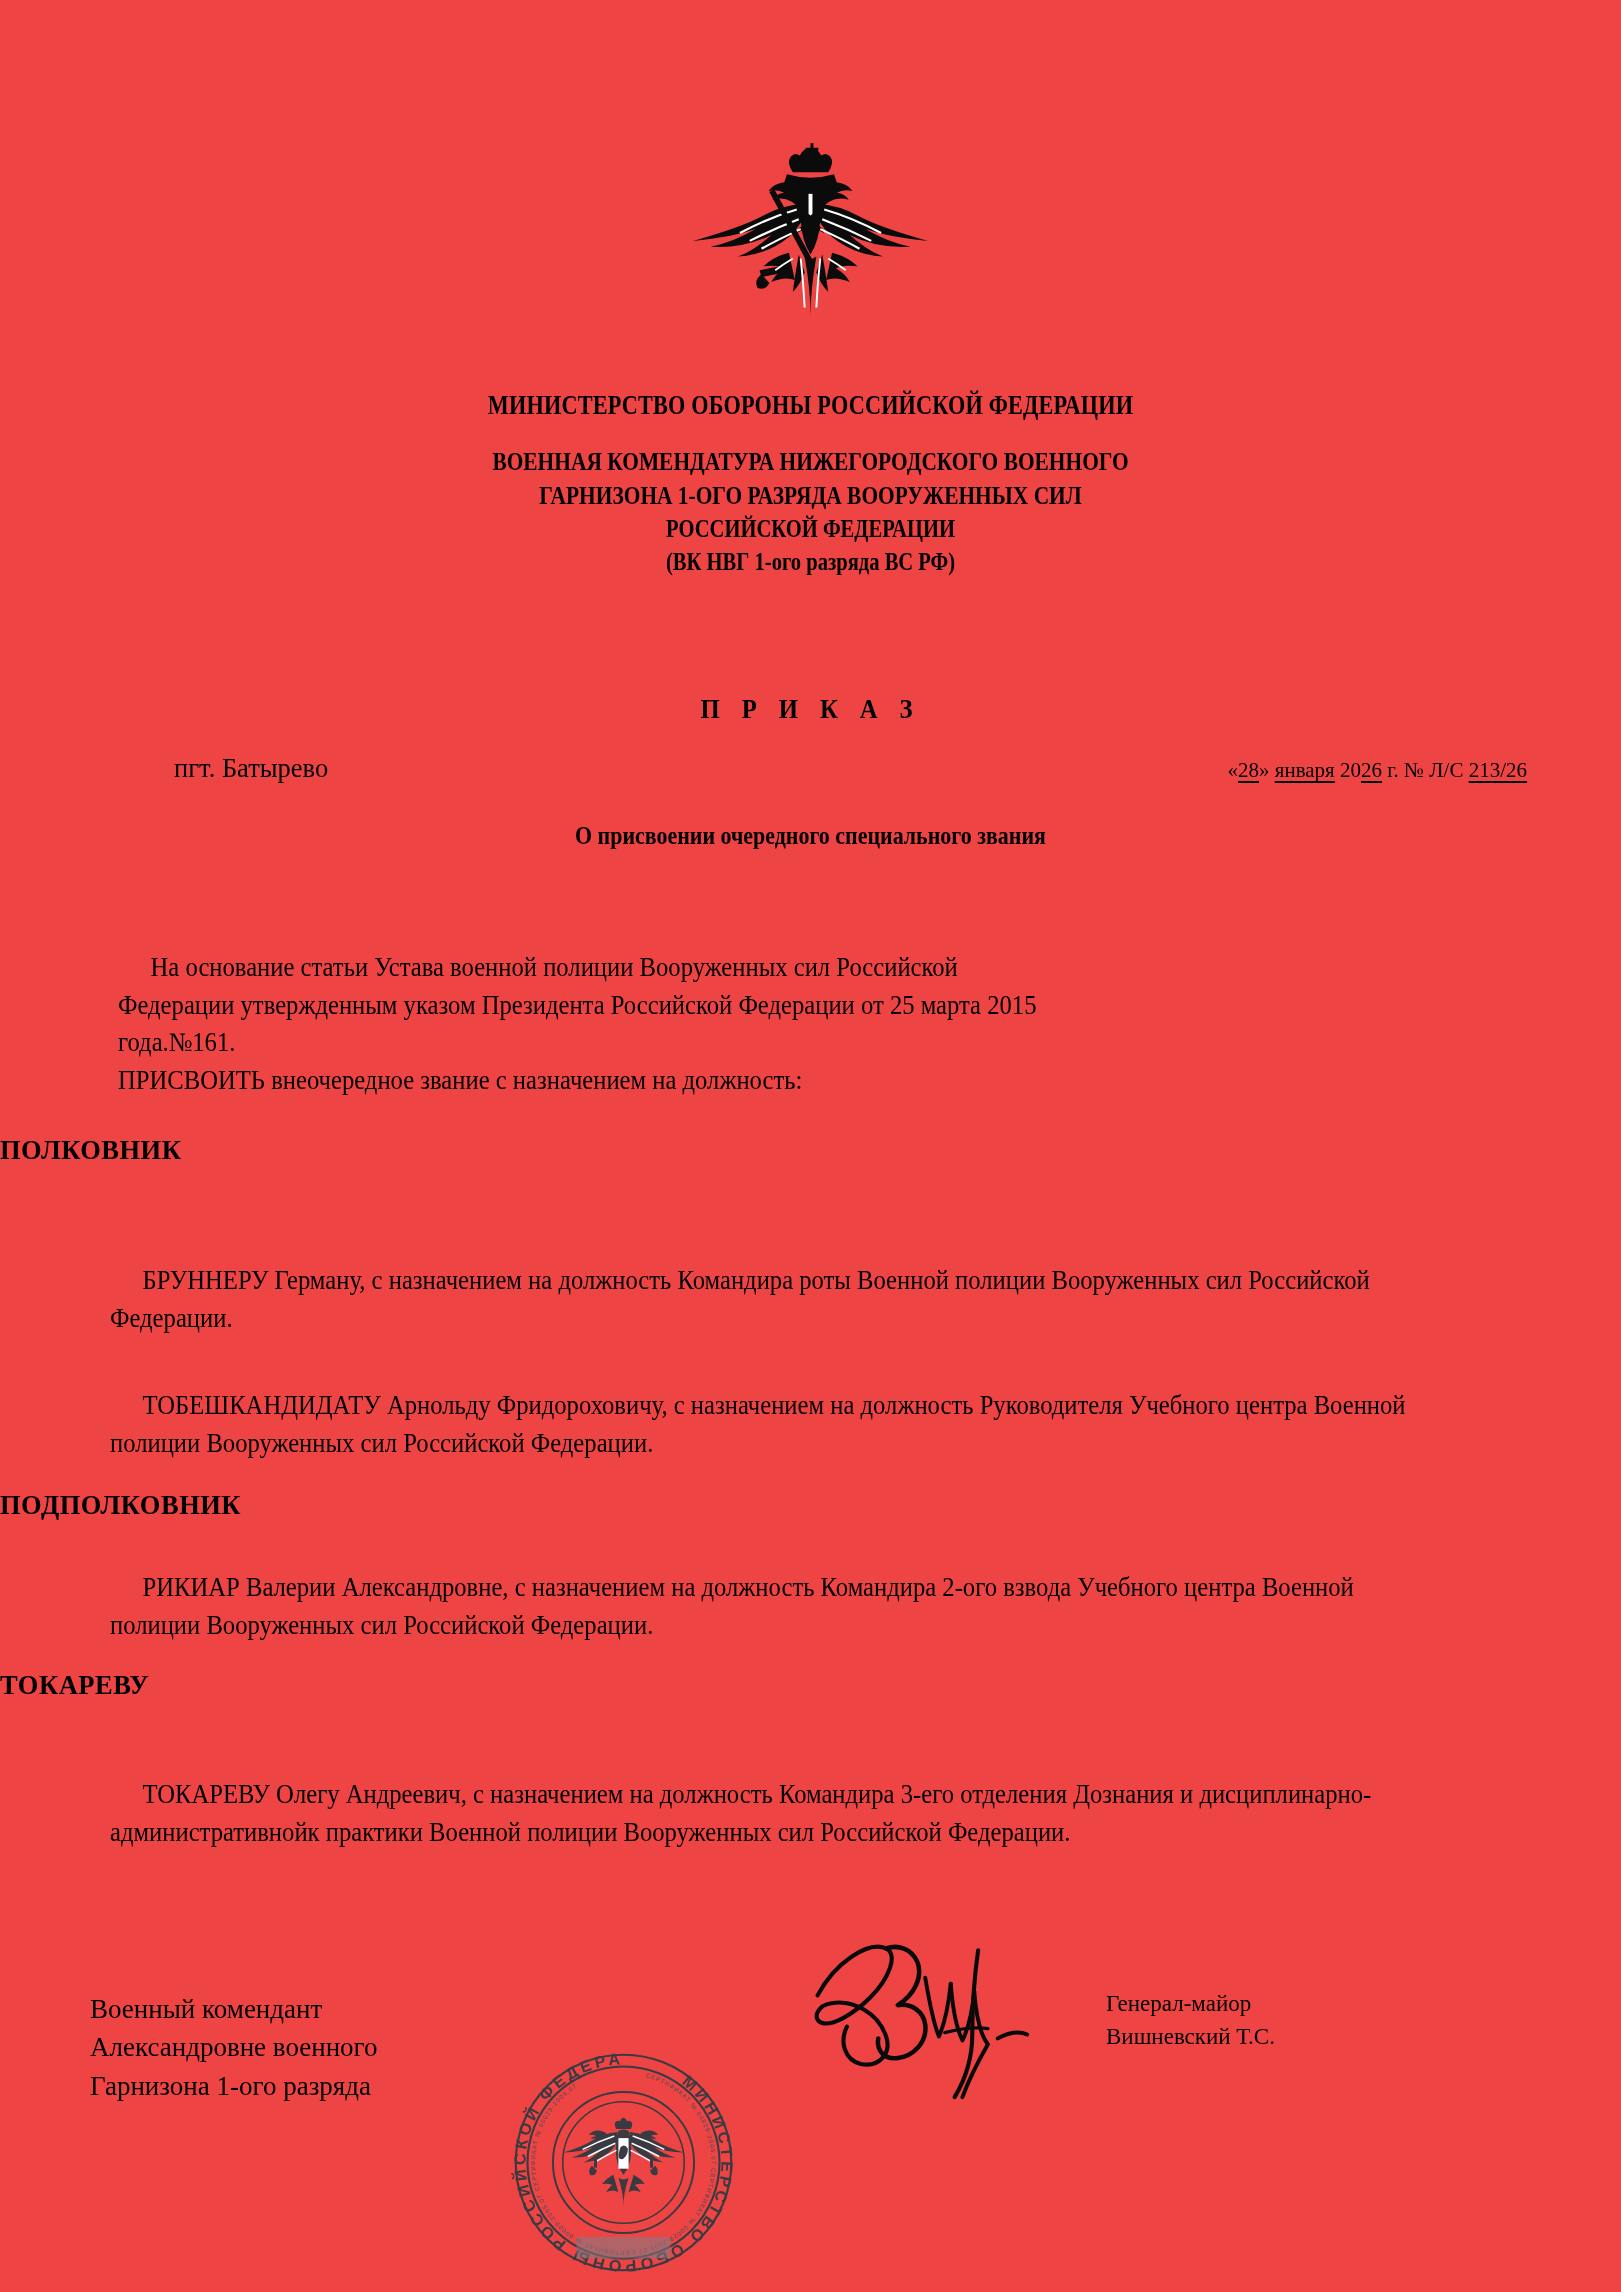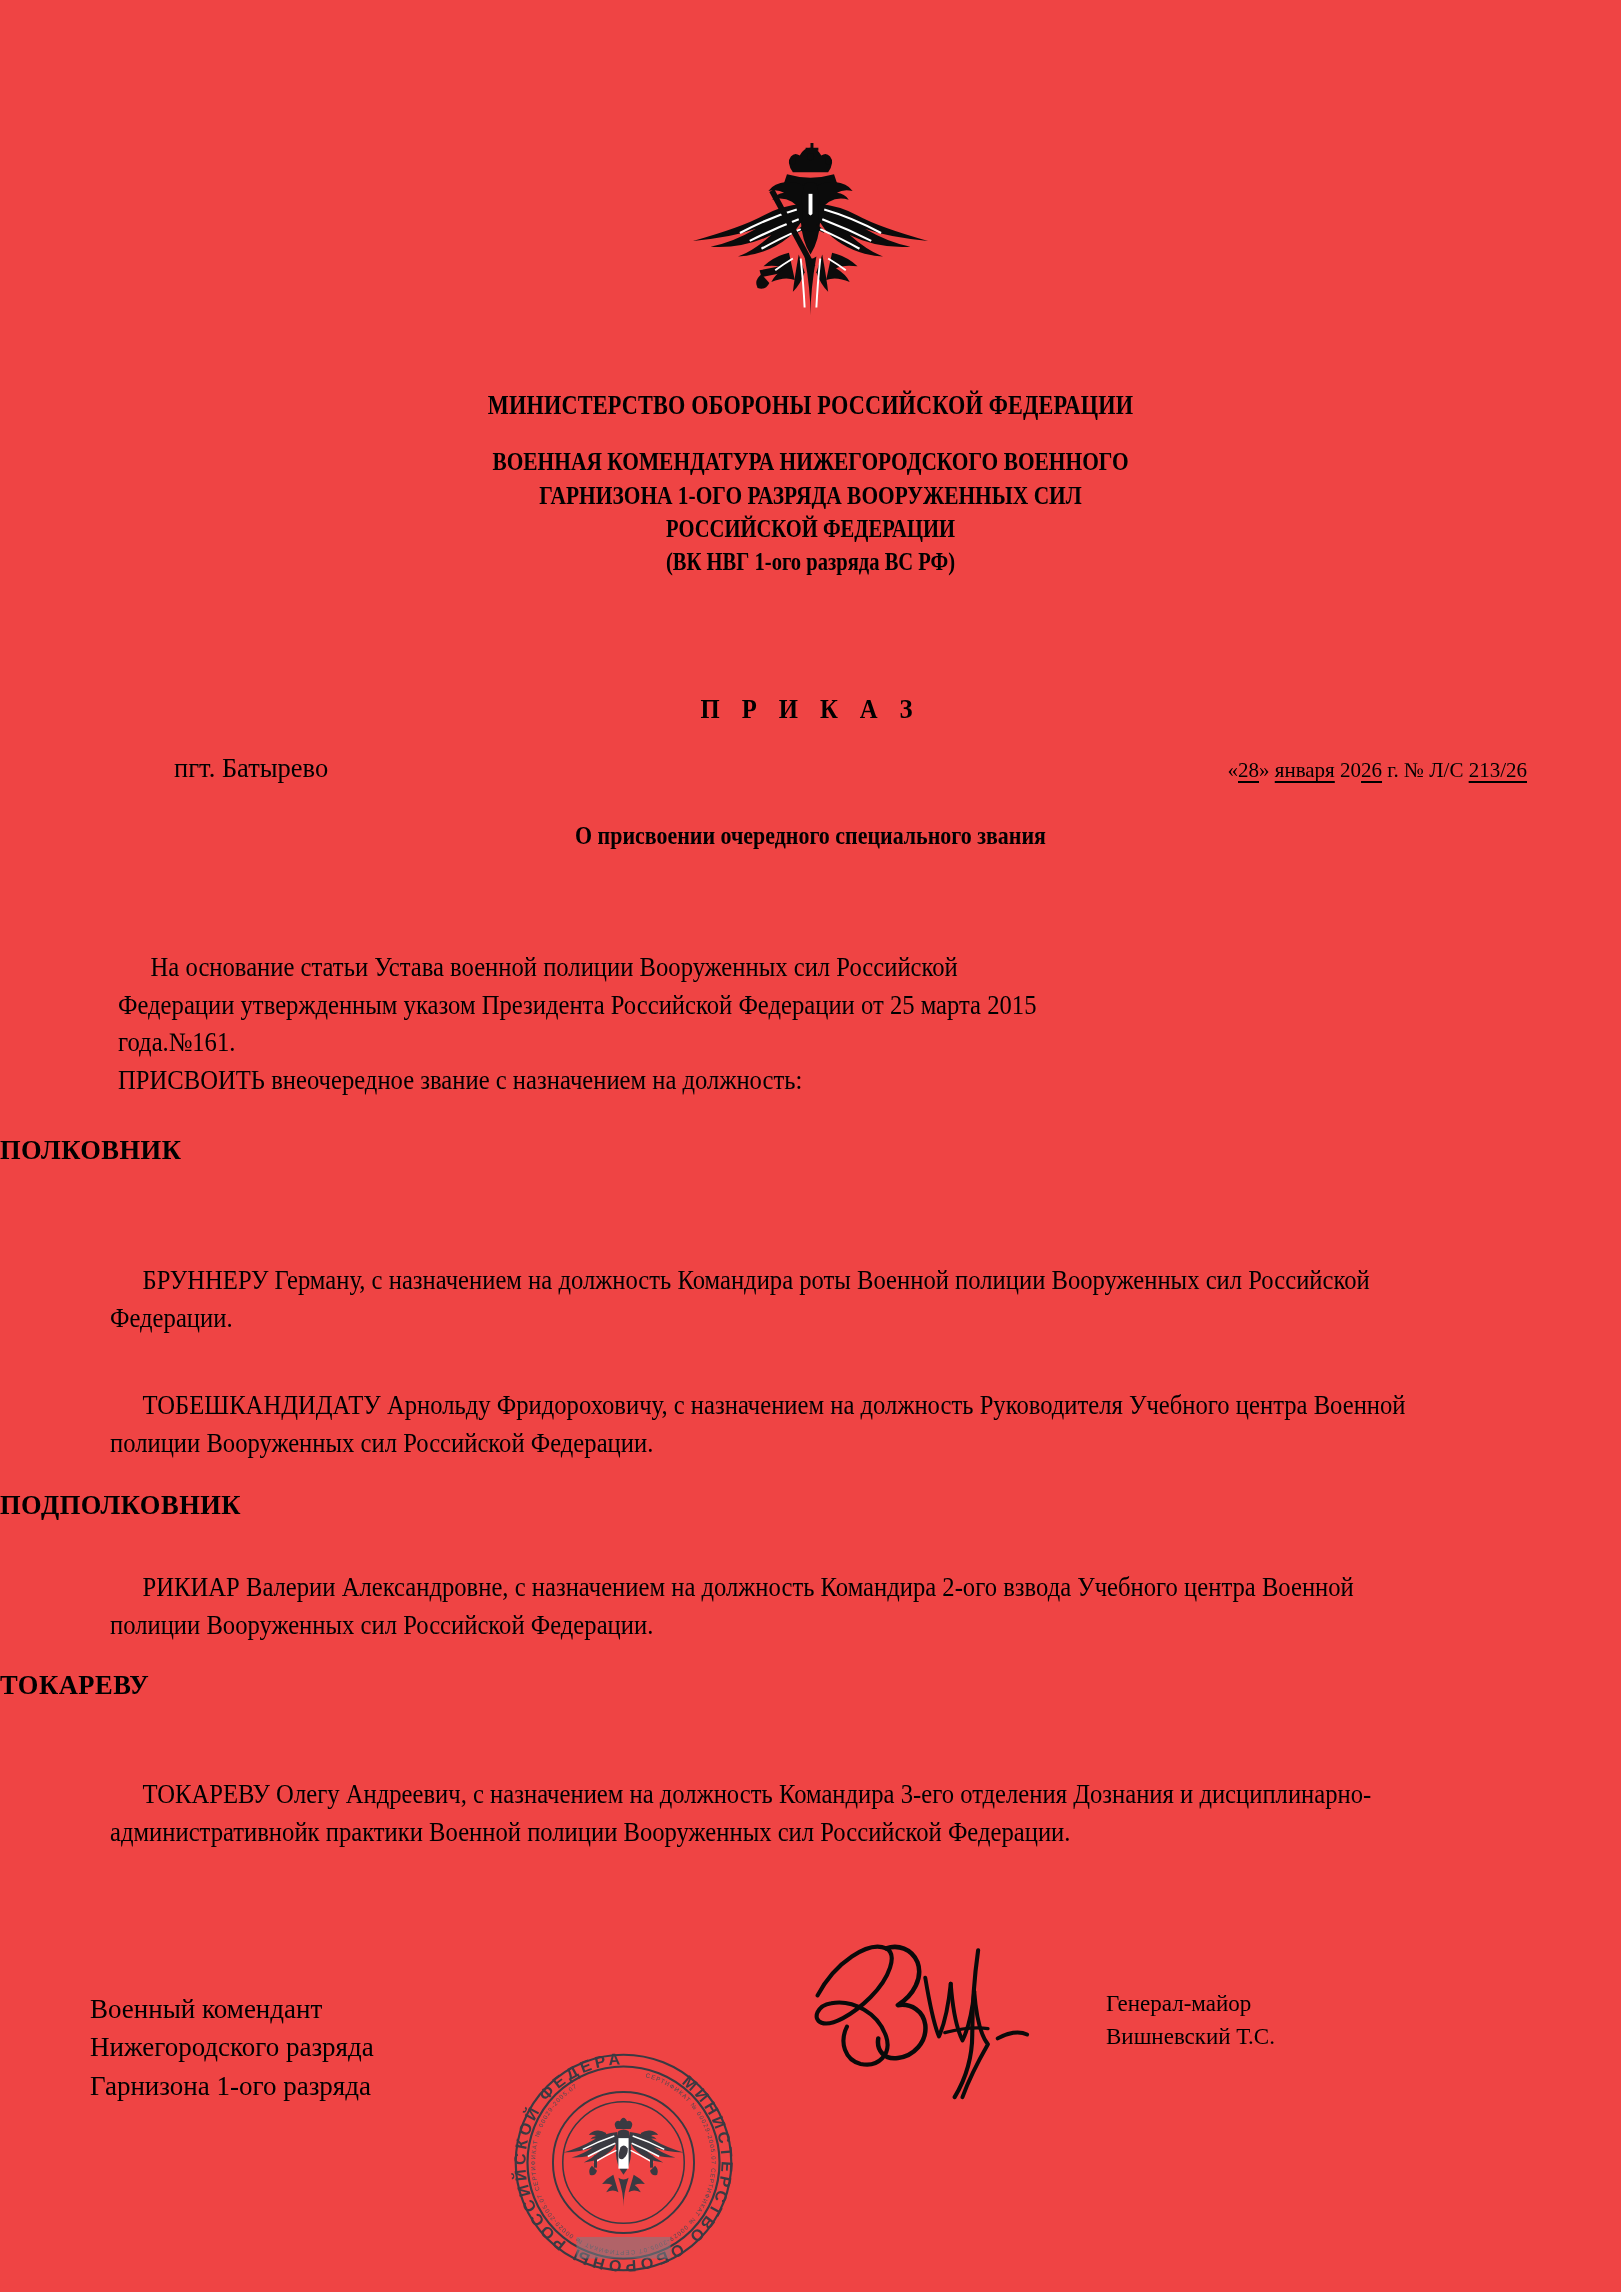--- a/index.html
+++ b/index.html
@@ -268,21 +268,21 @@
   <div class="entry" style="top:1387px">ТОБЕШКАНДИДАТУ Арнольду Фридороховичу, с назначением на должность Руководителя Учебного центра Военной полиции Вооруженных сил Российской Федерации.</div>
 
   <div class="rank-heading" style="top:1490px">ПОДПОЛКОВНИК</div>
   <div class="entry" style="top:1569px">РИКИАР Валерии Александровне, с назначением на должность Командира 2-ого взвода Учебного центра Военной полиции Вооруженных сил Российской Федерации.</div>
 
   <div class="rank-heading" style="top:1670px">ТОКАРЕВУ</div>
   <div class="entry" style="top:1776px">ТОКАРЕВУ Олегу Андреевич, с назначением на должность Командира 3-его отделения Дознания и дисциплинарно-административнойк практики Военной полиции Вооруженных сил Российской Федерации.</div>
 
   <div class="sig-left">
     <div>Военный комендант</div>
-    <div>Нижегородского разряда</div>
+    <div>Александровне военного</div>
     <div>Гарнизона 1-ого разряда</div>
   </div>
 
   <div class="sig-right">
     <div>Генерал-майор</div>
     <div>Вишневский Т.С.</div>
   </div>
 
   <div class="sig-scribble">
     <svg width="284" height="186" viewBox="0 0 290 190">

